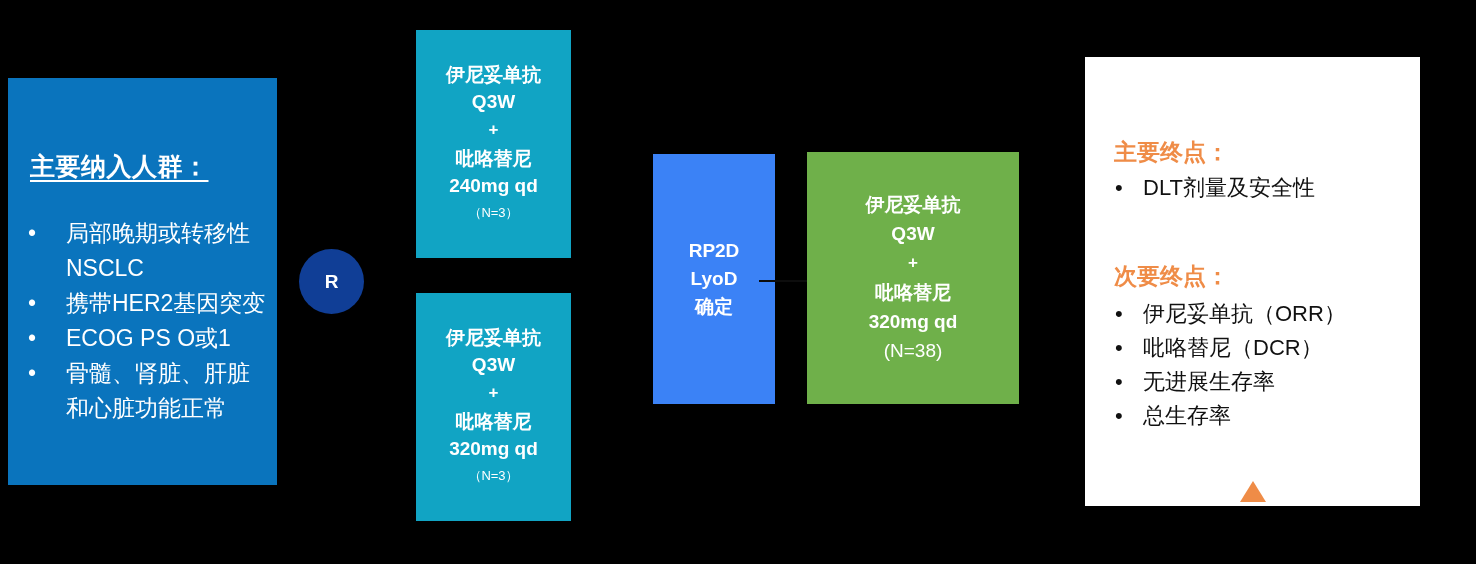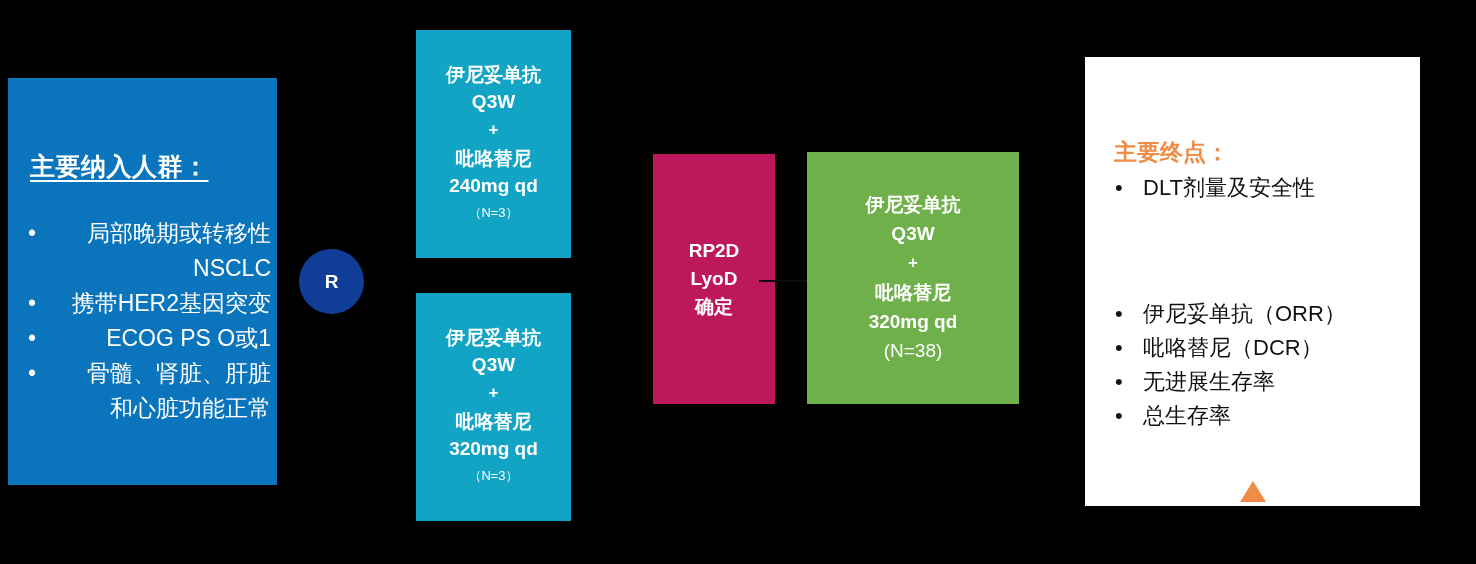--- a/index.html
+++ b/index.html
@@ -19,21 +19,20 @@
   
   .eligibility {
     position: absolute;
     left: 8px;
     top: 78px;
     width: 269px;
     height: 407px;
     background: #0a74bd;
     box-sizing: border-box;
     padding: 0;
-    text-align: right;
   }
   .elig-title {
     position: absolute;
     left: 22px;
     top: 72px;
     color: #ffffff;
     font-size: 25px;
     font-weight: bold;
     text-decoration: underline;
     text-underline-offset: 5px;
@@ -123,21 +122,21 @@
     white-space: nowrap;
   }
 
   
   .rp2d {
     position: absolute;
     left: 653px;
     top: 154px;
     width: 122px;
     height: 250px;
-    background: #be185d;
+    background: #3b82f6;
     color: #ffffff;
     text-align: center;
     box-sizing: border-box;
   }
   .rp2d .inner {
     position: absolute;
     left: 0; right: 0;
     top: 50%;
     transform: translateY(-50%);
   }
@@ -329,20 +328,21 @@
       <div class="n">(N=38)</div>
     </div>
   </div>
 
   <div class="endpoints">
     <div class="ep-primary-title">主要终点：</div>
     <ul class="ep-primary-list">
       <li><span class="bullet">•</span><span>DLT剂量及安全性</span></li>
     </ul>
 
+    <div class="ep-secondary-title">次要终点：</div>
     <ul class="ep-secondary-list">
       <li><span class="bullet">•</span><span>伊尼妥单抗（ORR）</span></li>
       <li><span class="bullet">•</span><span>吡咯替尼（DCR）</span></li>
       <li><span class="bullet">•</span><span>无进展生存率</span></li>
       <li><span class="bullet">•</span><span>总生存率</span></li>
     </ul>
   </div>
 
   <div class="ep-triangle"></div>
 

